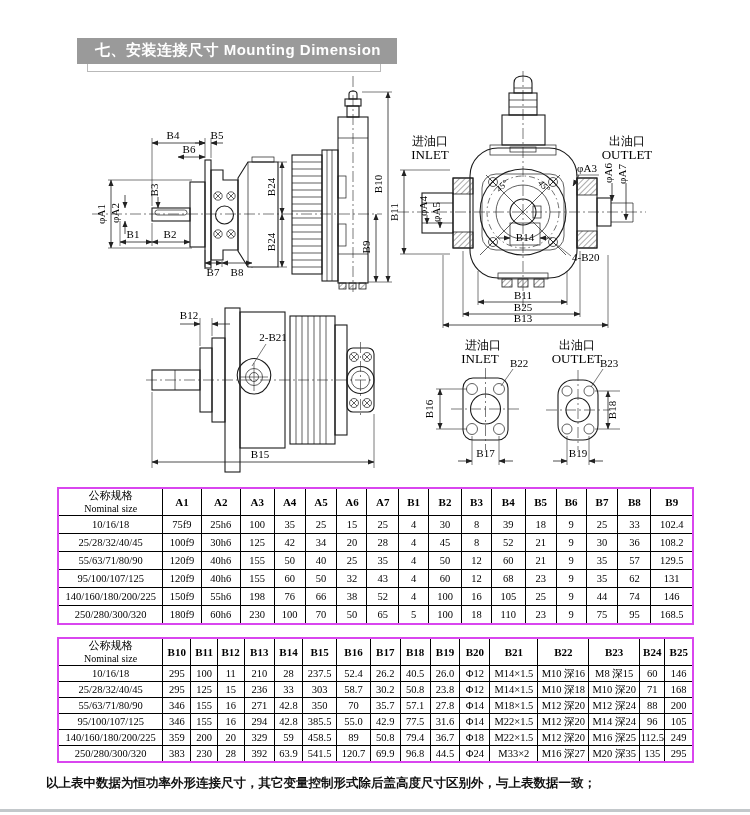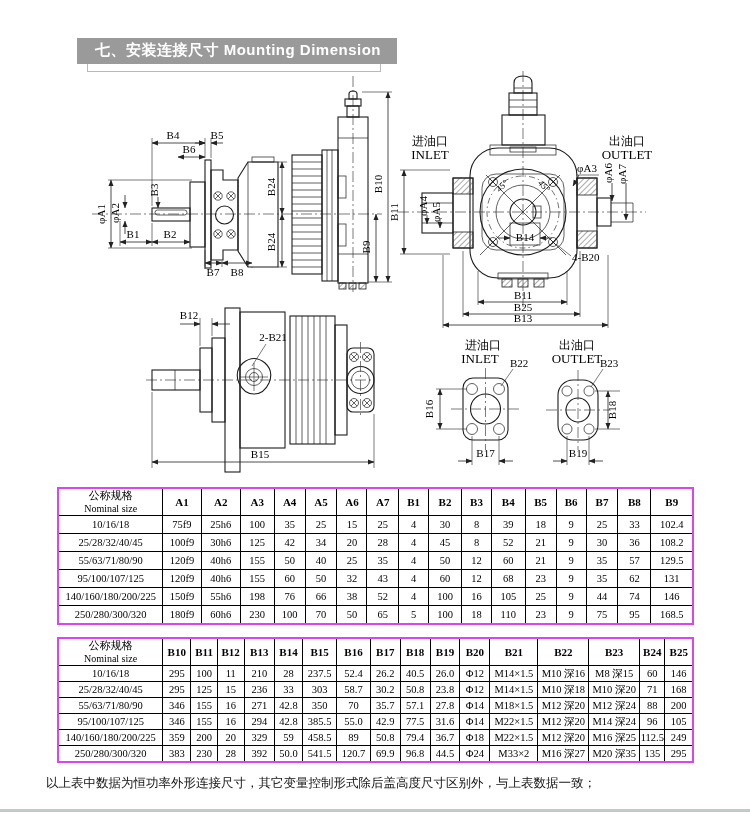--- a/index.html
+++ b/index.html
@@ -36,21 +36,21 @@
   th{font-size:11px;font-weight:bold;height:16px;}
   th.spec{font-weight:normal;}
   th.spec div{font-size:11px;line-height:13px;}
   th.spec div.en{font-size:10px;}
   #t1 td{height:17px;font-size:10.5px;}
   #t2 td{height:15px;font-size:10.5px;}
   td.rowlabel{font-size:10px;}
 
   
   .notes{position:absolute;left:46px;top:775px;width:690px;
-         font-family:"Liberation Sans",sans-serif;font-weight:normal;font-size:12.5px;color:#111;line-height:17px;}
+         font-family:"Liberation Sans",sans-serif;font-weight:bold;font-size:12.5px;color:#111;line-height:17px;}
   .notes .u{text-decoration:underline;text-underline-offset:3px;}
 </style>
 </head>
 <body>
 
 <div class="page">
 
   <svg width="0" height="0" style="position:absolute" aria-hidden="true">
     <defs>
       <marker id="ar" viewBox="0 0 10 10" refX="9.5" refY="5" markerWidth="8" markerHeight="8" orient="auto-start-reverse">
@@ -688,21 +688,21 @@
           <td>M16 深25</td>
           <td>112.5</td>
           <td>249</td>
         </tr>
         <tr>
           <td class="rowlabel">250/280/300/320</td>
           <td>383</td>
           <td>230</td>
           <td>28</td>
           <td>392</td>
-          <td>50.0</td>
+          <td>63.9</td>
           <td>541.5</td>
           <td>120.7</td>
           <td>69.9</td>
           <td>96.8</td>
           <td>44.5</td>
           <td>Φ24</td>
           <td>M33×2</td>
           <td>M16 深27</td>
           <td>M20 深35</td>
           <td>135</td>

